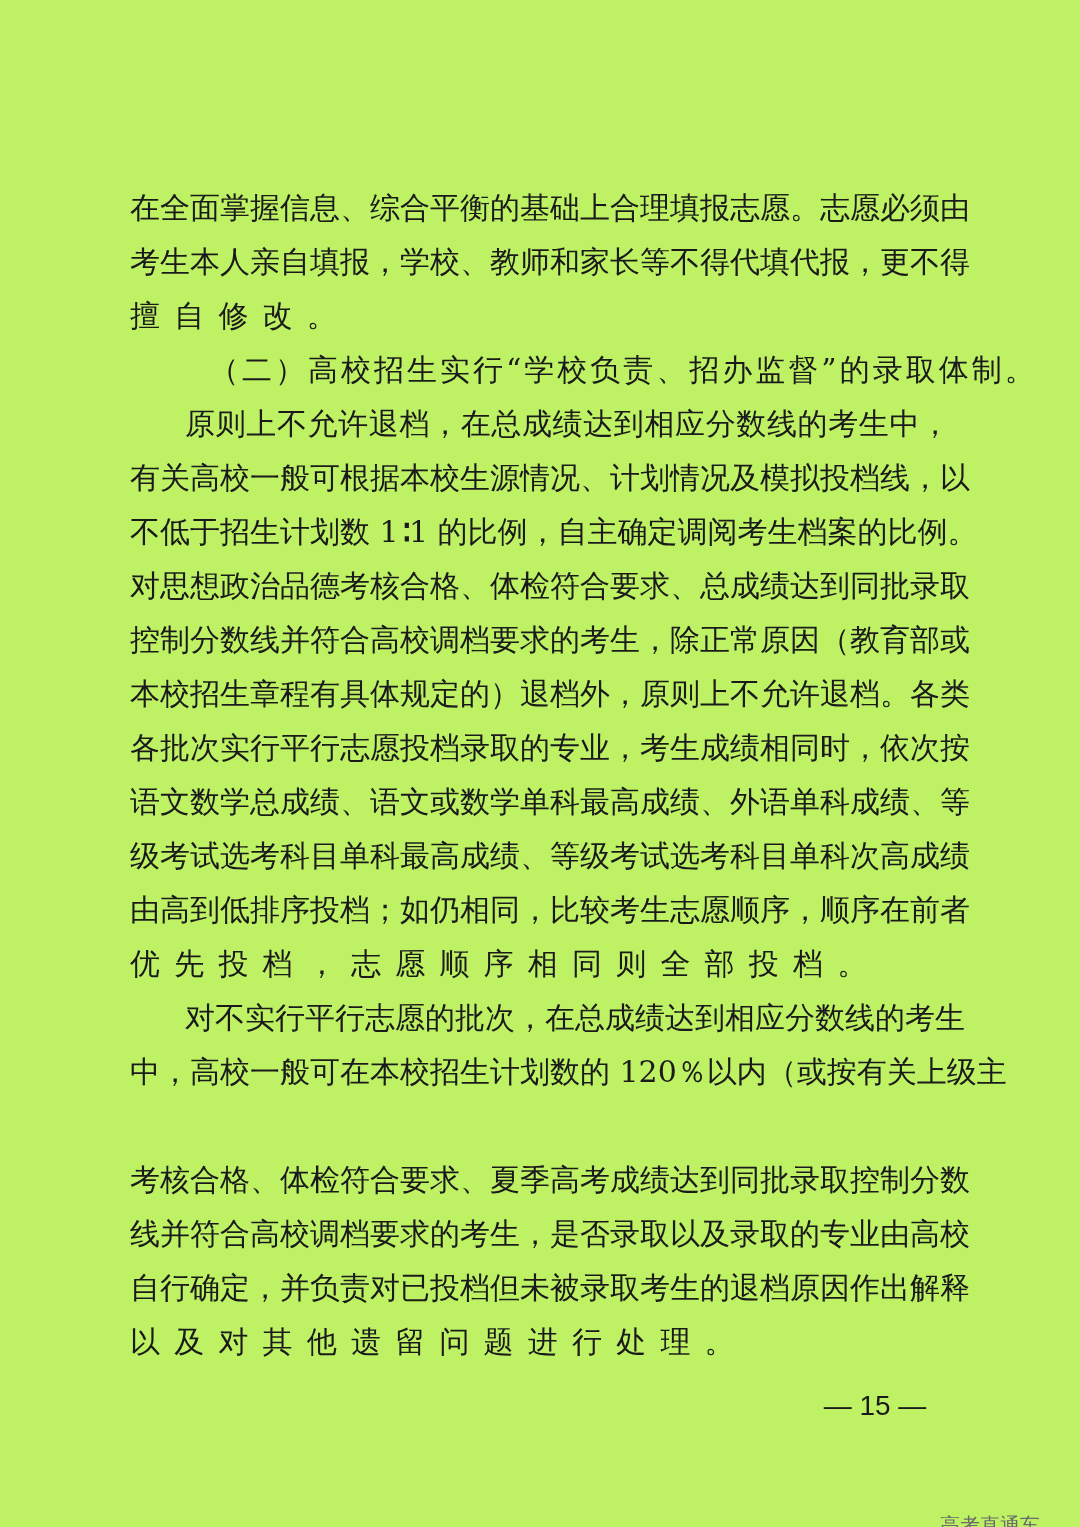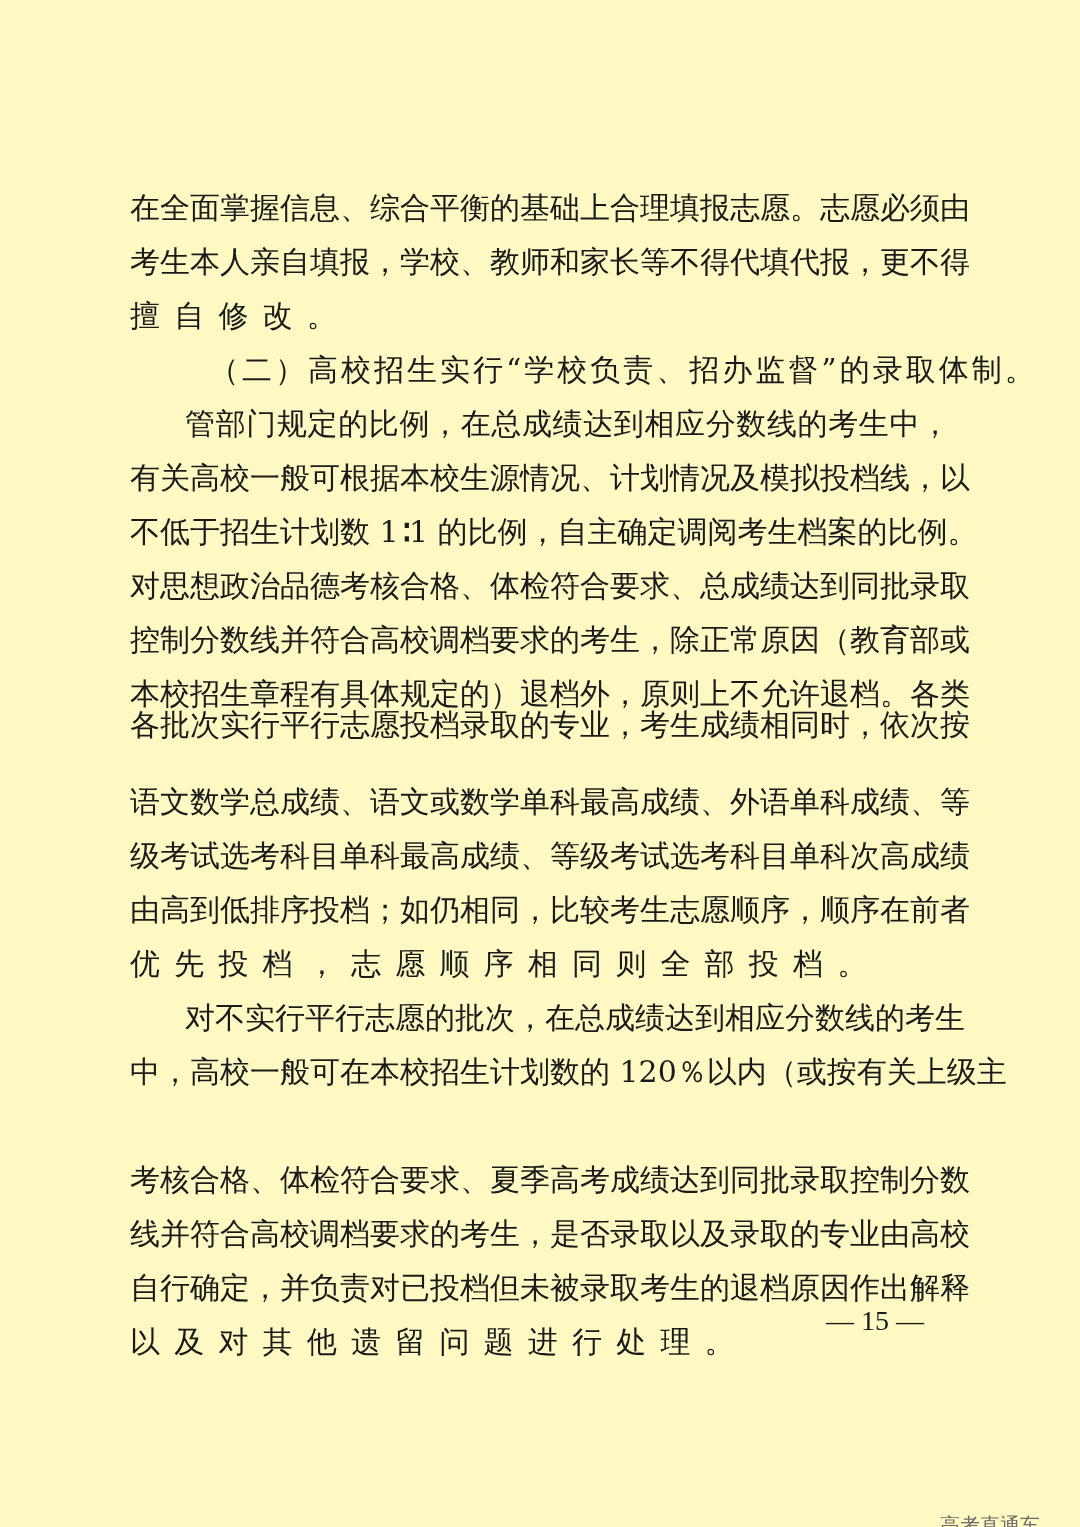--- a/index.html
+++ b/index.html
@@ -1,42 +1,42 @@
 <!DOCTYPE html>
 <html><head>
 <meta charset="utf-8">
 <style>
   html, body { margin: 0; padding: 0; background: #ffffff; }
   body { width: 1080px; height: 1527px; position: relative; overflow: hidden; }
-  .page { position: absolute; left: 0; top: 0; width: 1080px; height: 1527px; background: #fef9c3; }
+  .page { position: absolute; left: 0; top: 0; width: 1080px; height: 1527px; background: #bef264; }
   .line {
     position: absolute;
     left: 130px;
     width: 830px;
     height: 54px;
     line-height: 54px;
     font-family: "DejaVu Serif", "Liberation Serif", serif;
     font-size: 30px;
     color: #1a1a1a;
     white-space: nowrap;
     text-align: justify;
     text-align-last: justify;
     letter-spacing: 0px;
   }
   .line.last { text-align-last: left; letter-spacing: 14.2px; }
   .line.indent { left: 185px; width: 765px; }
   .line.heading { left: 185px; width: 740px; text-align-last: left; letter-spacing: 3px; margin-left: 24px; }
   .page-number {
     position: absolute;
     left: 820px;
-    top: 1303px;
+    top: 1388px;
     width: 110px;
     height: 36px;
     line-height: 36px;
-    font-family: Liberation Serif, serif;
+    font-family: Liberation Sans, sans-serif;
     font-size: 28px;
     color: #1a1a1a;
     text-align: center;
     white-space: nowrap;
   }
   .watermark {
     position: absolute;
     left: 940px;
     top: 1476px;
     height: 34px;
@@ -52,27 +52,27 @@
 <body>
 
 <div class="page">
 
   <div class="line" style="top:181px;">在全面掌握信息、综合平衡的基础上合理填报志愿。志愿必须由</div>
   <div class="line" style="top:235px;">考生本人亲自填报，学校、教师和家长等不得代填代报，更不得</div>
   <div class="line last" style="top:289px;">擅自修改。</div>
 
   <div class="line heading" style="top:343px;">（二）高校招生实行“学校负责、招办监督”的录取体制。</div>
 
-  <div class="line indent" style="top:397px;">管部门规定的比例，在总成绩达到相应分数线的考生中，</div>
+  <div class="line indent" style="top:397px;">原则上不允许退档，在总成绩达到相应分数线的考生中，</div>
   <div class="line" style="top:451px;">有关高校一般可根据本校生源情况、计划情况及模拟投档线，以</div>
   <div class="line" style="top:505px;">不低于招生计划数 1∶1 的比例，自主确定调阅考生档案的比例。</div>
   <div class="line" style="top:559px;">对思想政治品德考核合格、体检符合要求、总成绩达到同批录取</div>
   <div class="line" style="top:613px;">控制分数线并符合高校调档要求的考生，除正常原因（教育部或</div>
   <div class="line" style="top:667px;">本校招生章程有具体规定的）退档外，原则上不允许退档。各类</div>
-  <div class="line" style="top:698px;">各批次实行平行志愿投档录取的专业，考生成绩相同时，依次按</div>
+  <div class="line" style="top:721px;">各批次实行平行志愿投档录取的专业，考生成绩相同时，依次按</div>
   <div class="line" style="top:775px;">语文数学总成绩、语文或数学单科最高成绩、外语单科成绩、等</div>
   <div class="line" style="top:829px;">级考试选考科目单科最高成绩、等级考试选考科目单科次高成绩</div>
   <div class="line" style="top:883px;">由高到低排序投档；如仍相同，比较考生志愿顺序，顺序在前者</div>
   <div class="line last" style="top:937px;">优先投档，志愿顺序相同则全部投档。</div>
 
   <div class="line indent" style="top:991px;">对不实行平行志愿的批次，在总成绩达到相应分数线的考生</div>
   <div class="line" style="top:1045px;">中，高校一般可在本校招生计划数的 120％以内（或按有关上级主</div>
   <div class="line" style="top:1153px;">考核合格、体检符合要求、夏季高考成绩达到同批录取控制分数</div>
   <div class="line" style="top:1207px;">线并符合高校调档要求的考生，是否录取以及录取的专业由高校</div>
   <div class="line" style="top:1261px;">自行确定，并负责对已投档但未被录取考生的退档原因作出解释</div>

